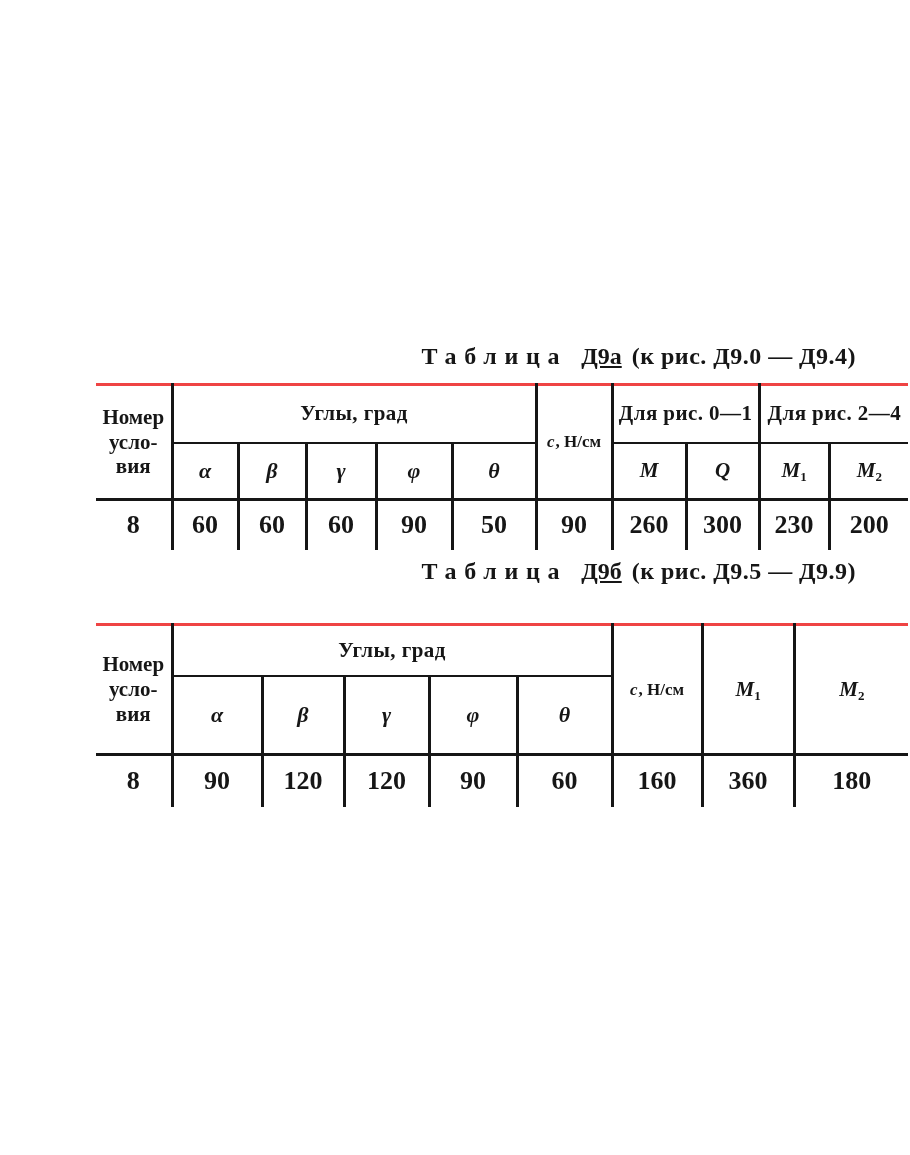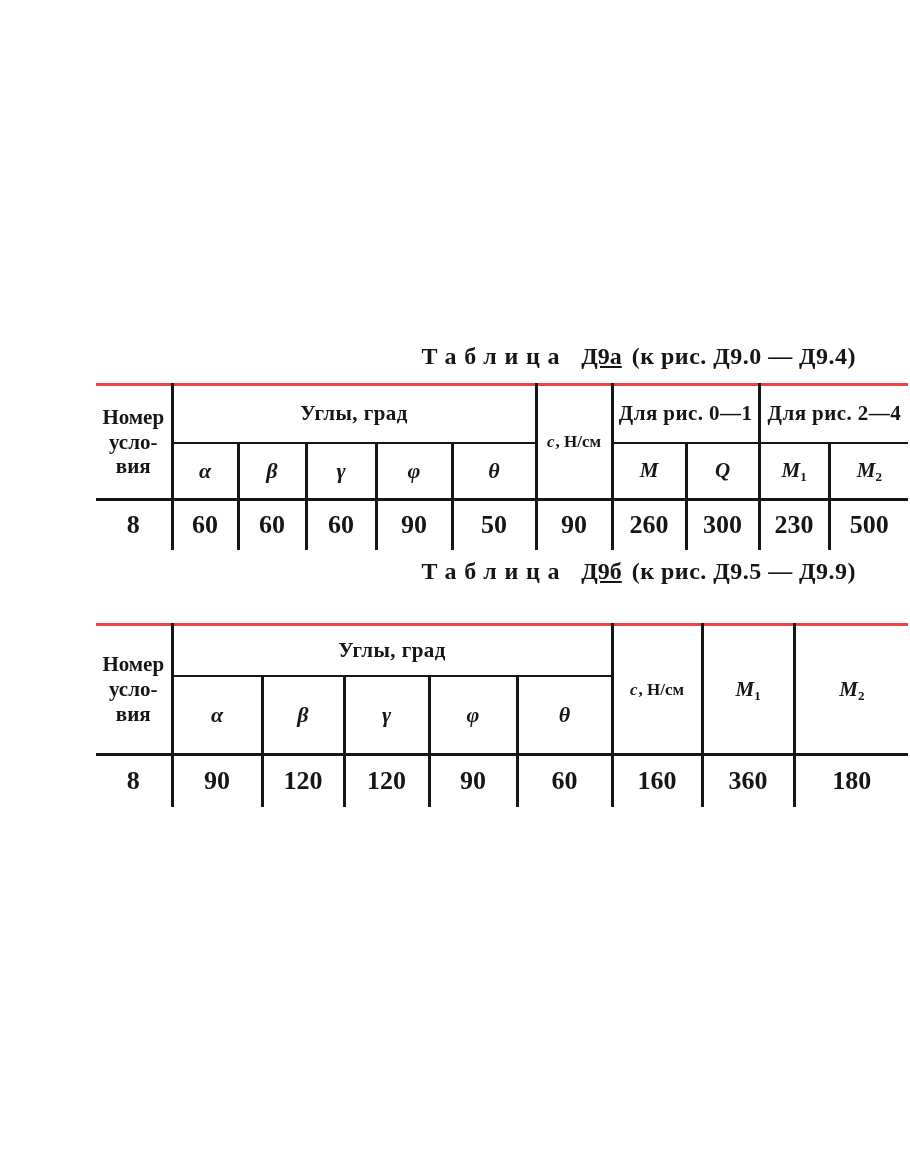--- a/index.html
+++ b/index.html
@@ -130,21 +130,21 @@
     <td class="br">8</td>
     <td class="br">60</td>
     <td class="br">60</td>
     <td class="br">60</td>
     <td class="br">90</td>
     <td class="br">50</td>
     <td class="br">90</td>
     <td class="br">260</td>
     <td class="br">300</td>
     <td class="br">230</td>
-    <td>500</td>
+    <td>200</td>
   </tr>
 </tbody>
   </table>
 
 <div class="tbl-title" id="title-b">
   <span class="word">Таблица</span><span class="code">Д9б</span><span class="ref">(к рис. Д9.5 — Д9.9)</span>
 </div>
 
 <table class="book" id="table-b">
   <colgroup>

